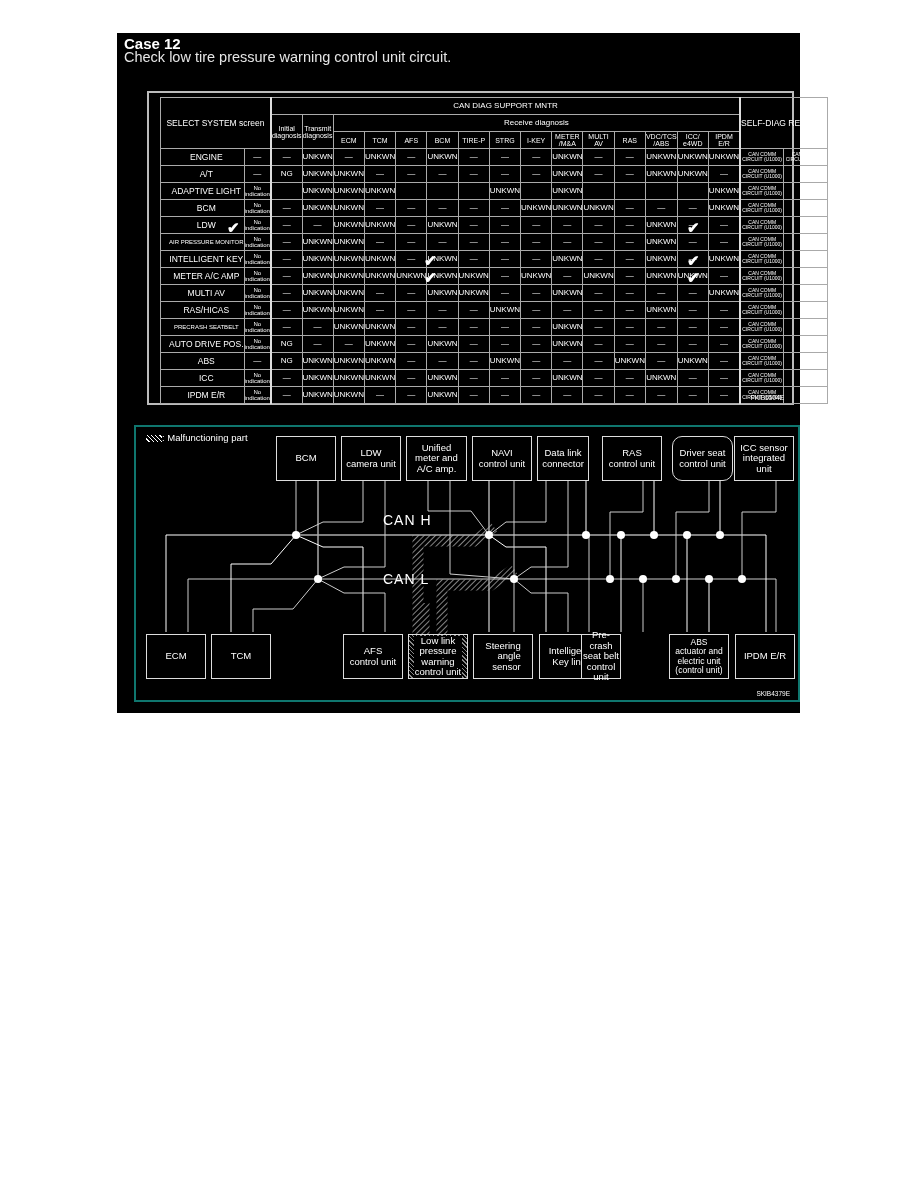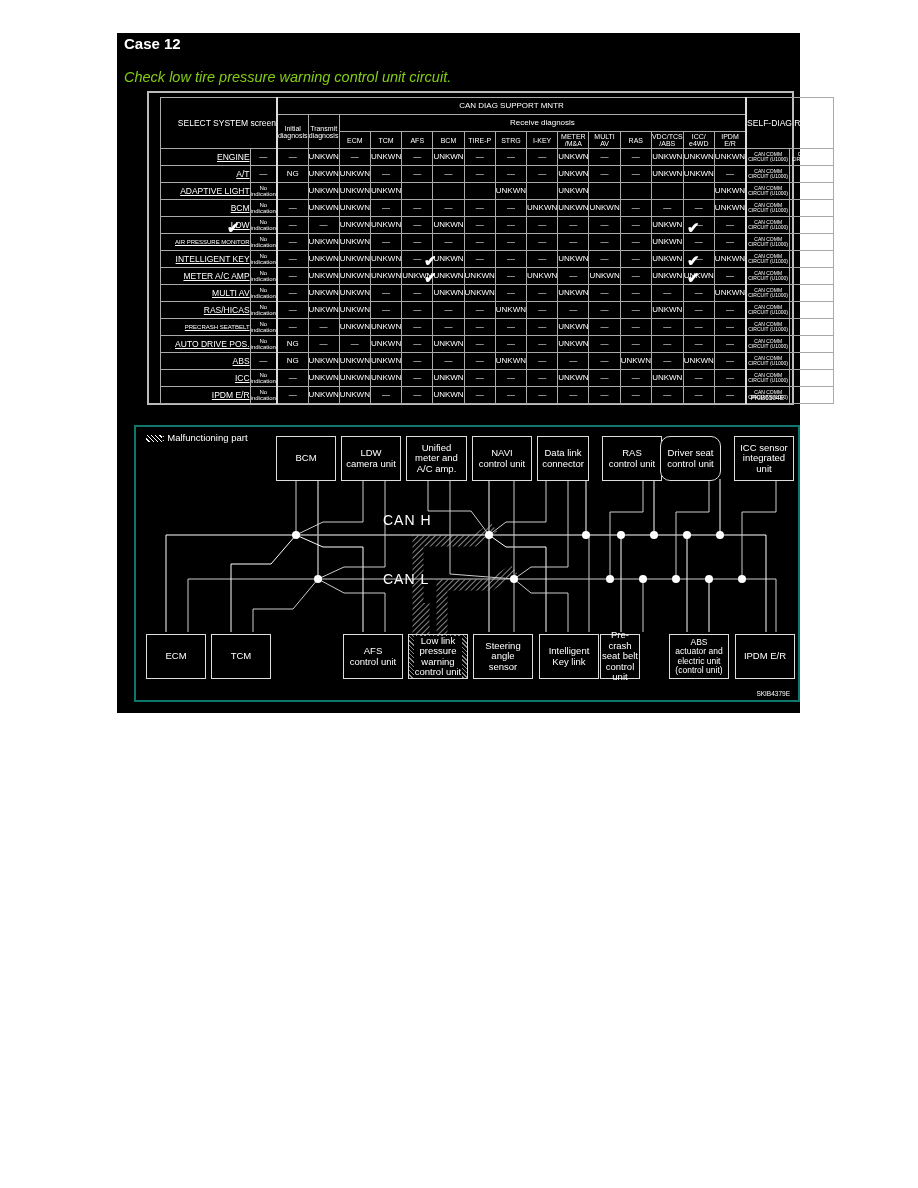--- a/index.html
+++ b/index.html
@@ -1,29 +1,29 @@
 <!DOCTYPE html>
 <html><head>
 <meta charset="utf-8">
 <style>
   html,body{margin:0;padding:0;background:#fff;}
   body{width:918px;height:1188px;position:relative;overflow:hidden;font-family:"Liberation Sans",sans-serif;}
   .panel{position:absolute;left:117px;top:33px;width:683px;height:680px;background:#000;}
   .case-title{position:absolute;left:7px;top:2px;color:#fff;font-weight:bold;font-size:15px;}
-  .case-sub{position:absolute;left:7px;top:36px;color:#84cc16;font-size:14.5px;font-style:italic;}
+  .case-sub{position:absolute;left:7px;top:16px;color:#e5e5e5;font-size:14.5px;}
   .fig1{position:absolute;left:30px;top:58px;width:647px;height:314px;border:2px solid #bbb;box-sizing:border-box;}
   .fig2{position:absolute;left:17px;top:392px;width:666px;height:277px;border:2px solid #0f766e;box-sizing:border-box;}
   table.diag{position:absolute;left:11px;top:4px;border-collapse:collapse;color:#fff;table-layout:fixed;}
   table.diag td{border:1px solid #aaa;height:16px;padding:0;text-align:center;font-size:8px;line-height:8px;overflow:hidden;white-space:nowrap;}
-  table.diag td.sys{text-align:right;padding-left:14px;font-size:8.5px;text-decoration:underline;}
+  table.diag td.sys{text-align:center;padding-left:8px;font-size:8.5px;}
   table.diag td.sys.small{font-size:6px;}
   table.diag td.noind{font-size:6px;line-height:6px;white-space:normal;}
   table.diag td.sd{font-size:5px;line-height:5px;white-space:normal;}
   table.diag td.hd{font-size:7px;line-height:7px;white-space:normal;}
-  table.diag td.big{font-size:8.5px;text-align:right;}
+  table.diag td.big{font-size:8.5px;}
   .thick-l{border-left:2px solid #ddd !important;}
   .code{position:absolute;color:#fff;font-size:6.5px;}
   .box{position:absolute;border:1px solid #ddd;color:#fff;display:flex;align-items:center;justify-content:center;text-align:center;font-size:9.5px;line-height:10.5px;box-sizing:border-box;background:#000;white-space:pre-line;}
   .box.hatch{background:repeating-linear-gradient(45deg,#000 0 2px,#888 2px 3px);}
   .box.hatch span{background:#000;padding:0 1px;}
   .legend{position:absolute;left:10px;top:5px;color:#fff;font-size:9.5px;}
   .legend .sw{display:inline-block;width:16px;height:7px;background:repeating-linear-gradient(45deg,#000 0 2px,#fff 2px 3px);vertical-align:middle;}
   .canlbl{position:absolute;color:#fff;font-size:14px;letter-spacing:1px;}
   svg.wires{position:absolute;left:0;top:0;}
   .check{position:absolute;color:#fff;font-size:15px;font-weight:bold;line-height:15px;}
@@ -489,40 +489,40 @@
 camera unit</div>
     <div class="box" style="left:270px;top:9px;width:61px;height:45px;">Unified
 meter and
 A/C amp.</div>
     <div class="box" style="left:336px;top:9px;width:60px;height:45px;">NAVI
 control unit</div>
     <div class="box" style="left:401px;top:9px;width:52px;height:45px;">Data link
 connector</div>
     <div class="box" style="left:466px;top:9px;width:60px;height:45px;">RAS
 control unit</div>
-    <div class="box" style="left:524px;top:9px;width:61px;height:45px;border-radius:10px;">Driver seat
+    <div class="box" style="left:536px;top:9px;width:61px;height:45px;border-radius:10px;">Driver seat
 control unit</div>
     <div class="box" style="left:598px;top:9px;width:60px;height:45px;">ICC sensor
 integrated
 unit</div>
 
     <div class="box" style="left:10px;top:207px;width:60px;height:45px;">ECM</div>
     <div class="box" style="left:75px;top:207px;width:60px;height:45px;">TCM</div>
     <div class="box" style="left:207px;top:207px;width:60px;height:45px;">AFS
 control unit</div>
     <div class="box hatch" style="left:272px;top:207px;width:60px;height:45px;"><span>Low link
 pressure
 warning
 control unit</span></div>
-    <div class="box" style="left:337px;top:207px;width:60px;height:45px;">Steering
+    <div class="box" style="left:337px;top:207px;width:60px;height:45px;text-align:right;">Steering
 angle
 sensor</div>
     <div class="box" style="left:403px;top:207px;width:60px;height:45px;">Intelligent
 Key link</div>
-    <div class="box" style="left:464px;top:207px;width:40px;height:45px;text-align:center;">Pre-crash
+    <div class="box" style="left:445px;top:207px;width:40px;height:45px;text-align:center;">Pre-crash
 seat belt
 control unit</div>
     <div class="box" style="left:533px;top:207px;width:60px;height:45px;font-size:8.5px;line-height:9.5px;">ABS
 actuator and
 electric unit
 (control unit)</div>
     <div class="box" style="left:599px;top:207px;width:60px;height:45px;">IPDM E/R</div>
 
     <div class="code" style="right:8px;bottom:3px;">SKIB4379E</div>
   </div>

